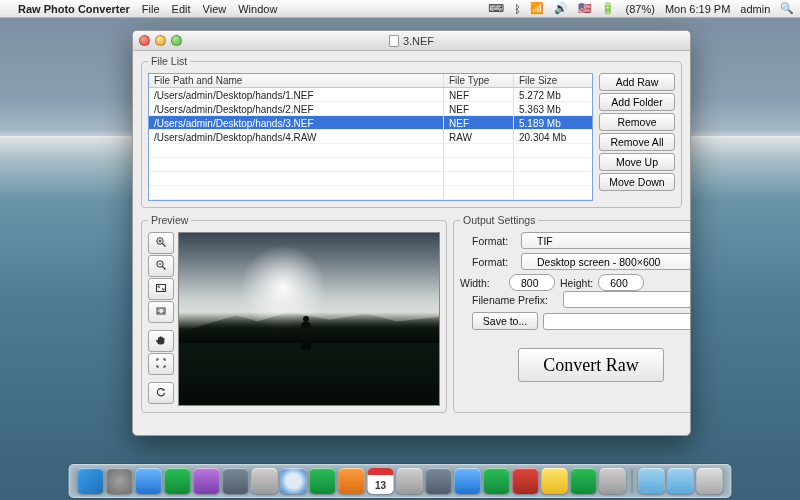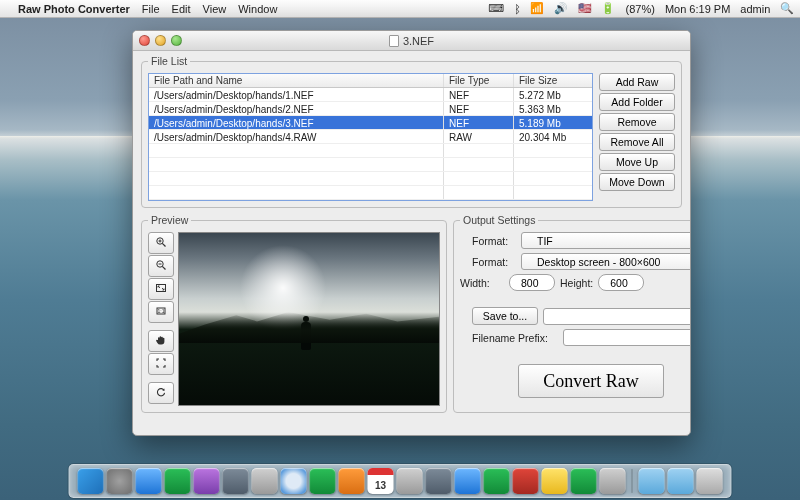--- a/index.html
+++ b/index.html
@@ -122,21 +122,21 @@
   .pair label { width: 44px; text-align: left; font-size: 10.5px; }
   .pair label.wide { width: 86px; }
   select.mac, input.mac {
     font-size: 10.5px; height: 17px;
     border: 1px solid #a2a2a2; border-radius: 3px;
     background: linear-gradient(#ffffff, #efefef);
     padding: 0 11px;
   }
   select.mac { flex: 1; }
   input.mac { background: #fff; }
-  .wh-row { display: flex; align-items: center; gap: 5px; margin-bottom: 16px; }
+  .wh-row { display: flex; align-items: center; gap: 5px; margin-bottom: 0; }
   .wh-row label { width: 44px; }
   .wh-row input { width: 46px; border-radius: 8px; }
 
   .convert-wrap { display: flex; justify-content: center; margin-top: 18px; }
 
   
   .dock-wrap { position: absolute; left: 50%; bottom: 2px; transform: translateX(-50%); }
   .dock {
     display: flex; gap: 3px; padding: 3px 8px;
     background: rgba(230,234,238,0.55);
@@ -335,25 +335,25 @@
               <option>Desktop screen - 800×600</option>
             </select>
           </div>
           <div class="wh-row">
             <label>Width:</label>
             <input class="mac" value="800" style="">
             <label style="width:auto">Height:</label>
             <input class="mac" value="600" style="">
           </div>
           <div class="pair">
+            <label class="wide">Filename Prefix:</label>
+            <input class="mac" style="flex: 1 1 0%;" value="">
+          </div>
+          <div class="pair">
             <button class="mac" style="width:66px">Save to...</button>
-            <input class="mac" style="flex: 1 1 0%;" value="">
-          </div>
-          <div class="pair">
-            <label class="wide">Filename Prefix:</label>
             <input class="mac" style="flex: 1 1 0%;" value="">
           </div>
 
           <div class="convert-wrap">
             <button class="mac big">Convert Raw</button>
           </div>
         </fieldset>
       </div>
     </div>
   </div>

